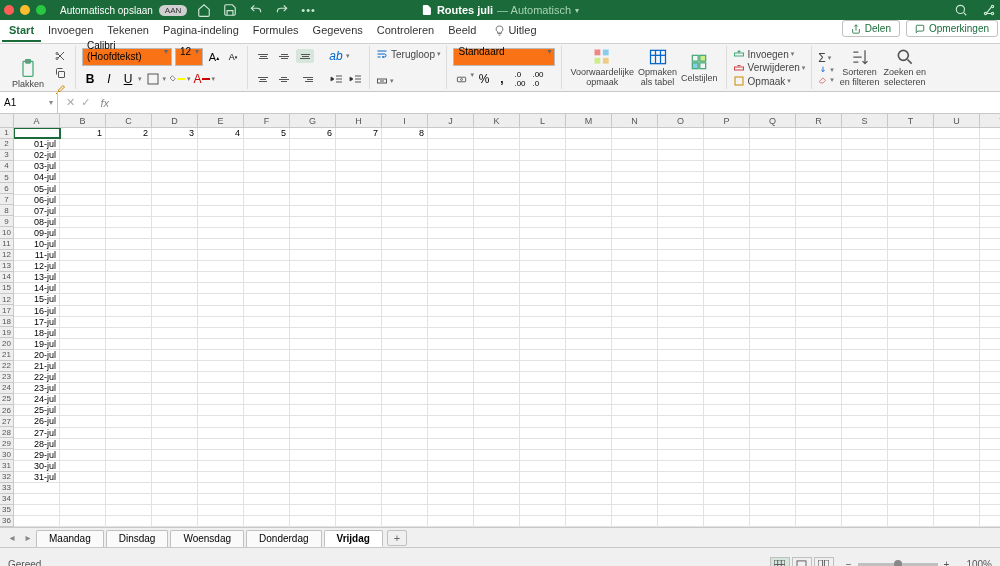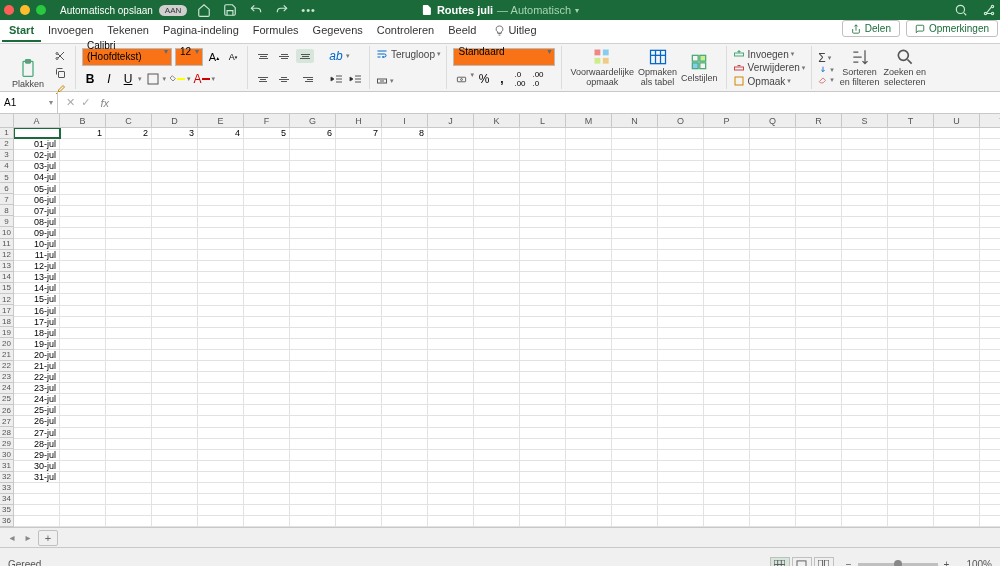--- a/index.html
+++ b/index.html
@@ -1353,20 +1353,27 @@
           <div class="cell colN"></div>
           <div class="cell colN"></div>
         </div>
       </div>
   </div>
 </div>
 
 <div class="sheet-tabs">
   <div class="nav-arr">◂</div>
   <div class="nav-arr">▸</div>
+  <div id="sheet-tabs-ct" style="display:flex">
+      <div class="sheet-tab">Maandag</div>
+      <div class="sheet-tab">Dinsdag</div>
+      <div class="sheet-tab">Woensdag</div>
+      <div class="sheet-tab">Donderdag</div>
+      <div class="sheet-tab active">Vrijdag</div>
+    </div>
   <div class="add-sheet">+</div>
 </div>
 
 <div class="statusbar">
   <span>Gereed</span>
   <div class="spacer"></div>
   <div class="view-btns">
     <div class="view-btn active">
         <svg width="11" height="9" viewBox="0 0 12 10">
           <rect x="0" y="0" width="12" height="10" fill="none" stroke="#555"></rect>

